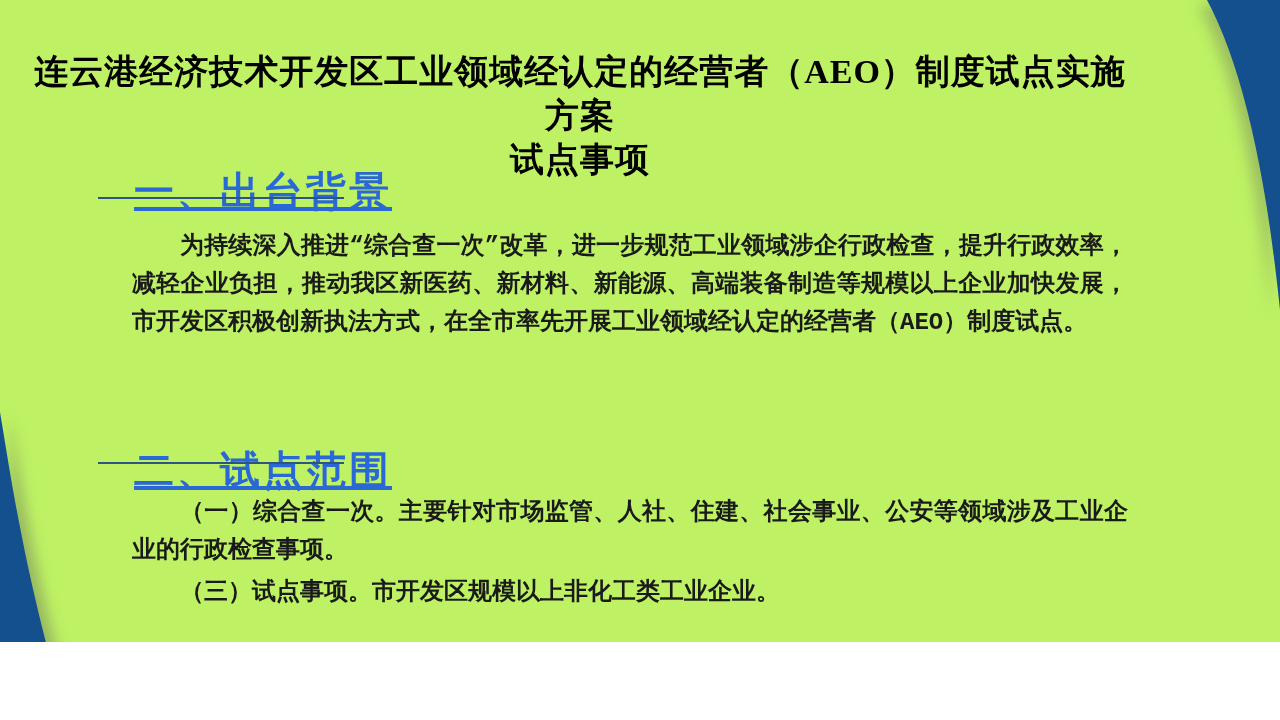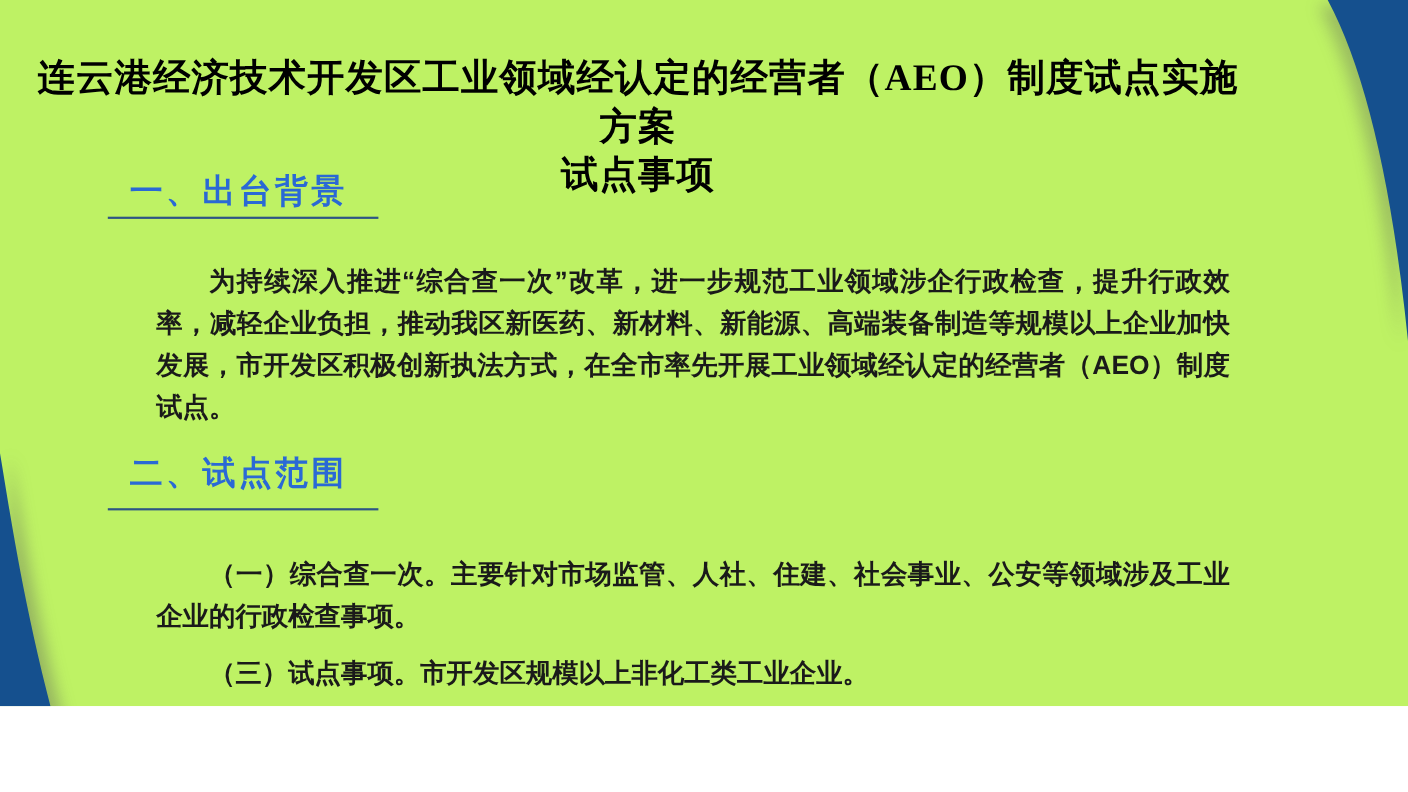--- a/index.html
+++ b/index.html
@@ -31,44 +31,46 @@
     text-align:center;
     font-family:"Liberation Serif","DejaVu Serif",serif;
     font-weight:bold;
     font-size:34px;line-height:44px;
     letter-spacing:1px;
     color:var(--title-text);
     margin:0;
   }
   .section-heading{
     position:absolute;left:118px;
-    margin:0;
-    font-size:30px;line-height:34px;
+    margin:16px;
+    font-size:40px;line-height:34px;
     font-weight:bold;
     letter-spacing:3px;
     color:var(--accent);
+    text-decoration:underline;
   }
   .heading-1{top:158px;}
-  .heading-2{top:414px;}
+  .heading-2{top:437px;}
   .heading-underline{
     position:absolute;left:98px;width:246px;height:2px;
     background:var(--underline);
   }
   .underline-1{top:197px;}
   .underline-2{top:462px;}
   .body-block{
     position:absolute;left:128px;width:1004px;
     font-size:24px;line-height:38px;
     font-weight:600;
     color:var(--body-text);
     text-align:justify;
   }
   .body-block p{
-    margin:14px;
+    margin:4px;
     text-indent:2em;
+    font-family:Liberation Mono, monospace;
   }
   .block-1{top:224px;}
   .block-2{top:490px;}
 </style>
 </head>
 <body>
 
 <div class="slide">
 
   <svg class="corner-svg corner-left" viewBox="0 0 130 320" aria-hidden="true">

